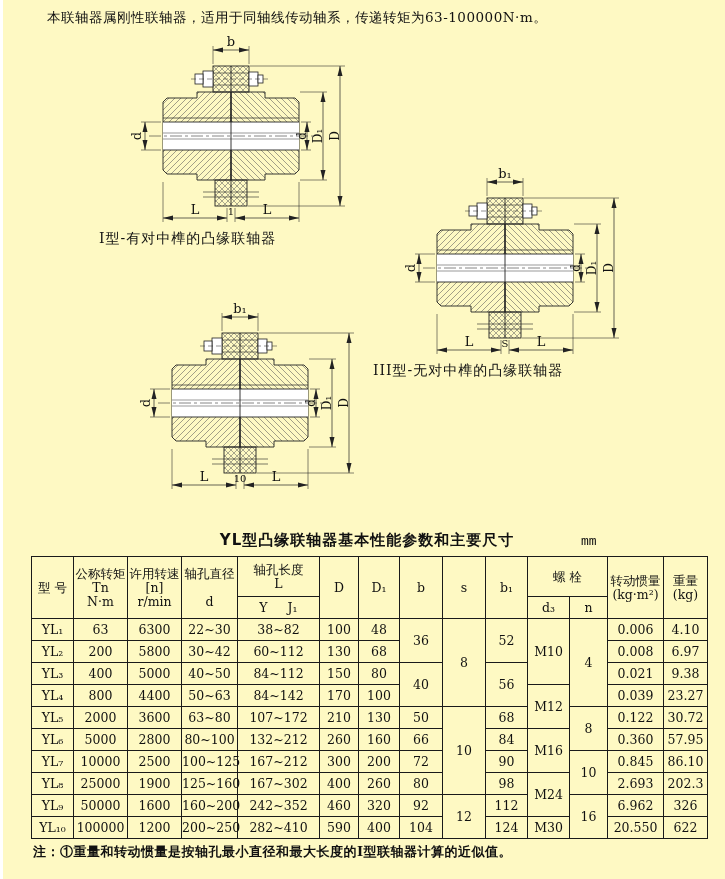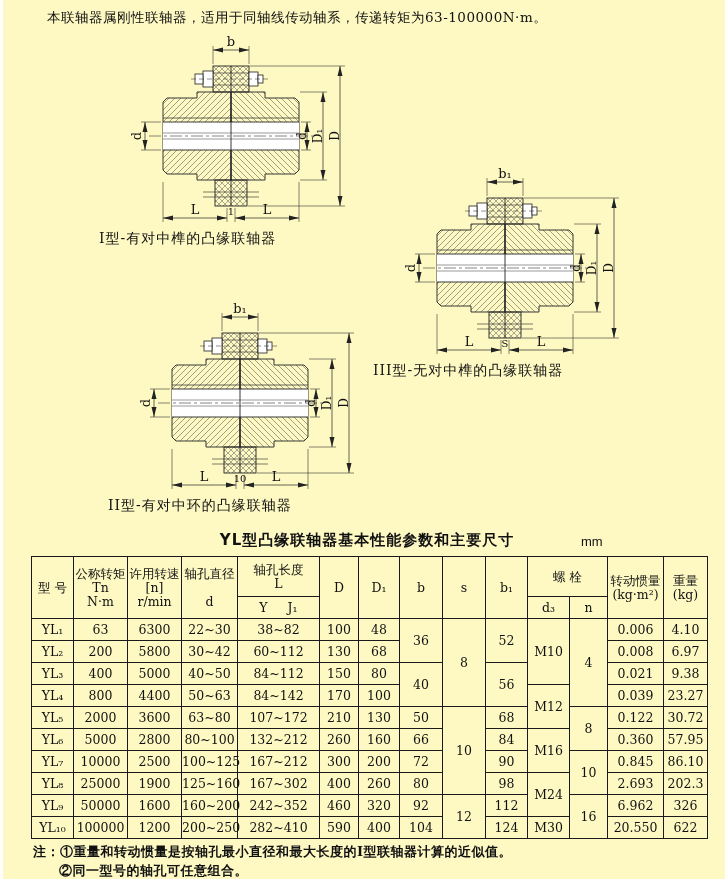--- a/index.html
+++ b/index.html
@@ -19,21 +19,21 @@
     width:264px;text-align:left;font-size:14px;letter-spacing:1px;
     margin-top:2px;color:#111;
   }
   .tbl-title{
     position:absolute;left:28px;top:531px;width:672px;text-align:center;
     font-family:"DejaVu Sans","Liberation Sans",sans-serif;
     font-weight:bold;font-size:15px;letter-spacing:1px;
   }
   .tbl-unit{
     position:absolute;left:578px;top:534px;
-    font-family:Liberation Sans, sans-serif;font-size:13px;
+    font-family:Liberation Mono, monospace;font-size:13px;
   }
   table.ptable{
     position:absolute;left:28px;top:556px;width:672px;
     border-collapse:collapse;table-layout:fixed;
   }
   .ptable th,.ptable td{
     border:1px solid #1a1a1a;padding:0;text-align:center;vertical-align:middle;
     font-weight:normal;color:#111;
   }
   .ptable{border:1.5px solid #1a1a1a;}
@@ -266,21 +266,20 @@
           <line x1="200" y1="146" x2="200" y2="186" stroke="#222" stroke-width="0.55"></line>
           <line x1="128" y1="172" x2="128" y2="186" stroke="#222" stroke-width="0.55"></line>
           <line x1="136" y1="172" x2="136" y2="186" stroke="#222" stroke-width="0.55"></line>
           <line x1="64" y1="182" x2="128" y2="182" stroke="#222" stroke-width="0.7" marker-start="url(#ar2)" marker-end="url(#ar2)"></line>
           <line x1="136" y1="182" x2="200" y2="182" stroke="#222" stroke-width="0.7" marker-start="url(#ar2)" marker-end="url(#ar2)"></line>
           <text x="96" y="178" text-anchor="middle" fill="#111" font-family="&quot;DejaVu Serif&quot;,&quot;Liberation Serif&quot;,serif" font-size="13">L</text>
           <text x="132" y="179" text-anchor="middle" fill="#111" font-family="&quot;DejaVu Serif&quot;,&quot;Liberation Serif&quot;,serif" font-size="10">10</text>
           <text x="168" y="178" text-anchor="middle" fill="#111" font-family="&quot;DejaVu Serif&quot;,&quot;Liberation Serif&quot;,serif" font-size="13">L</text>
         </svg>
       </div>
-    <div class="caption">II型-有对中环的凸缘联轴器</div>
   </div>
 
   <div class="tbl-title">YL型凸缘联轴器基本性能参数和主要尺寸</div>
   <div class="tbl-unit">mm</div>
 
   <table class="ptable">
     <colgroup>
       <col style="width:42px">
         <col style="width:54px">
         <col style="width:54px">
@@ -464,16 +463,15 @@
           <td>124</td>
           <td>M30</td>
           <td>20.550</td>
           <td>622</td>
         </tr>
       </tbody>
   </table>
 
   <div class="notes">
     <div><span>注：</span><span>①重量和转动惯量是按轴孔最小直径和最大长度的I型联轴器计算的近似值。</span></div>
-    <div class="n2"><span>②同一型号的轴孔可任意组合。</span></div>
   </div>
 
 </div>
 
 </body></html>

